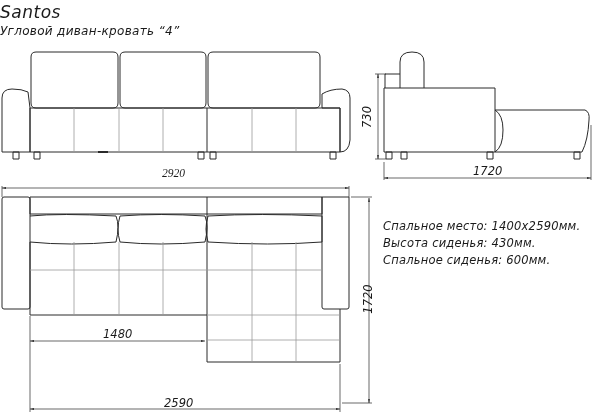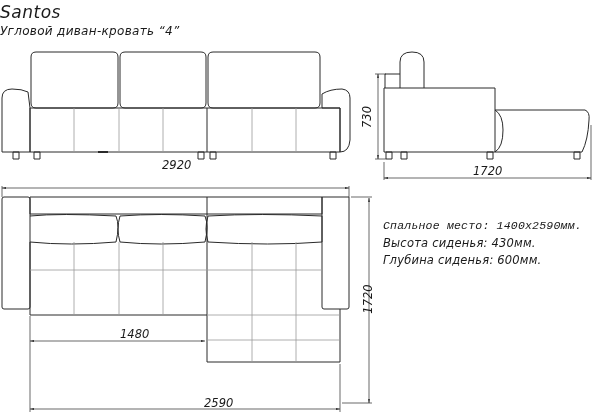--- a/index.html
+++ b/index.html
@@ -104,22 +104,22 @@
     <line x1="369" y1="198" x2="369" y2="403" marker-start="url(#arr)" marker-end="url(#arr)"></line>
     <line x1="351" y1="197" x2="372" y2="197"></line>
     <line x1="342" y1="403" x2="372" y2="403"></line>
     <line x1="30" y1="341" x2="205" y2="341" marker-start="url(#arr)" marker-end="url(#arr)"></line>
     <line x1="30" y1="316" x2="30" y2="412"></line>
     <line x1="340" y1="364" x2="340" y2="412"></line>
     <line x1="30" y1="409" x2="340" y2="409" marker-start="url(#arr)" marker-end="url(#arr)"></line>
   </g>
 </svg>
 
-<div class="t dim" style="left:162px; top:158px;">2920</div>
+<div class="t dim" style="left:162px; top:167px;font-family:Liberation Serif, serif;">2920</div>
 <div class="t dim vert" style="left:356px; top:110px;">730</div>
 <div class="t dim" style="left:473px; top:164px;">1720</div>
 <div class="t dim vert" style="left:353px; top:292px;">1720</div>
-<div class="t dim" style="left:120px; top:327px;">1480</div>
-<div class="t dim" style="left:164px; top:396px;margin-left:40px;">2590</div>
+<div class="t dim" style="left:103px; top:327px;">1480</div>
+<div class="t dim" style="left:164px; top:396px;">2590</div>
 
-<div class="t spec" style="top:219px;font-family:Liberation Mono, monospace;">Спальное место: 1400x2590мм.</div>
+<div class="t spec" style="top:219px;">Спальное место: 1400x2590мм.</div>
 <div class="t spec" style="top:236px;font-style:italic;">Высота сиденья: 430мм.</div>
-<div class="t spec" style="top:253px;">Глубина сиденья: 600мм.</div>
+<div class="t spec" style="top:253px;">Спальное сиденья: 600мм.</div>
 
 </body></html>

